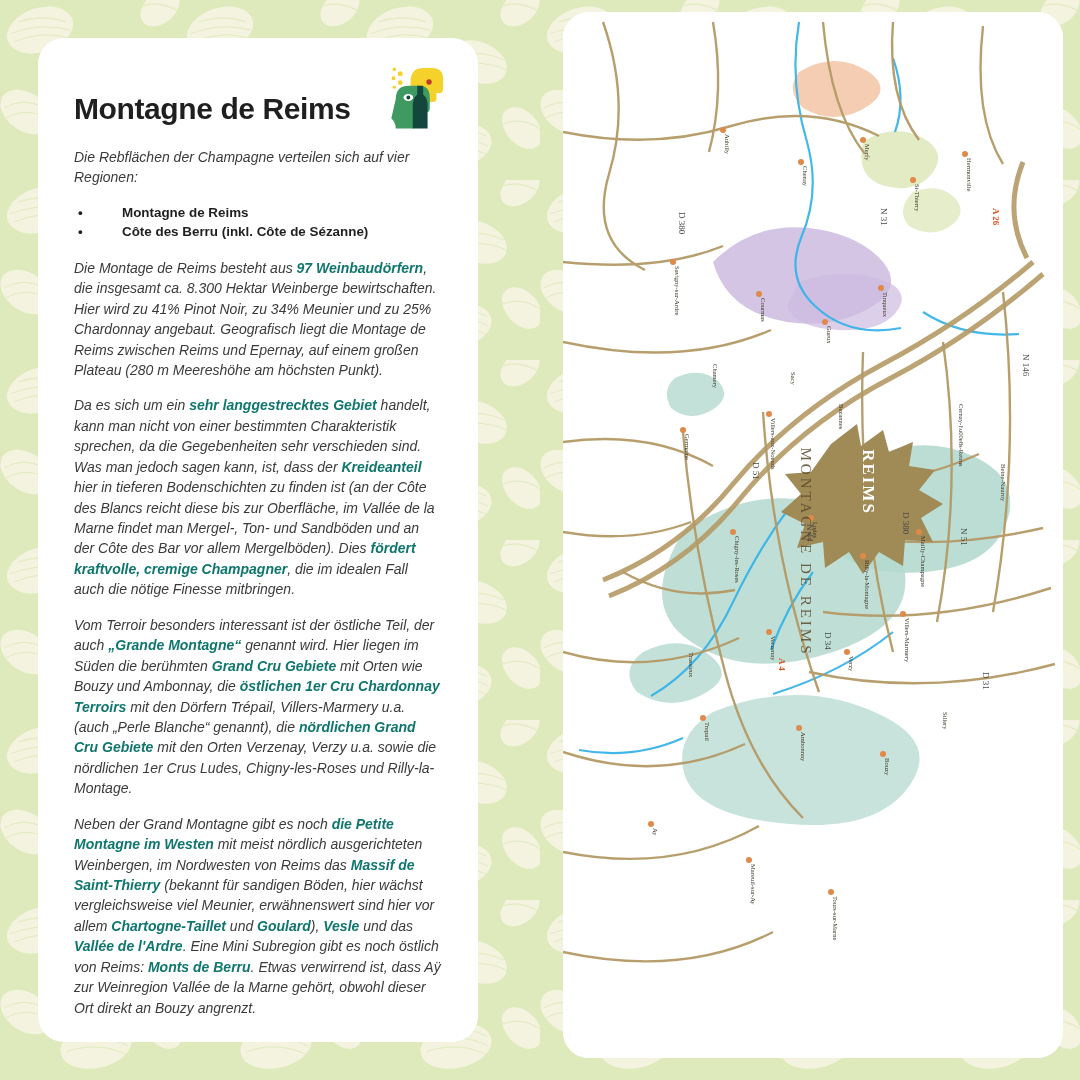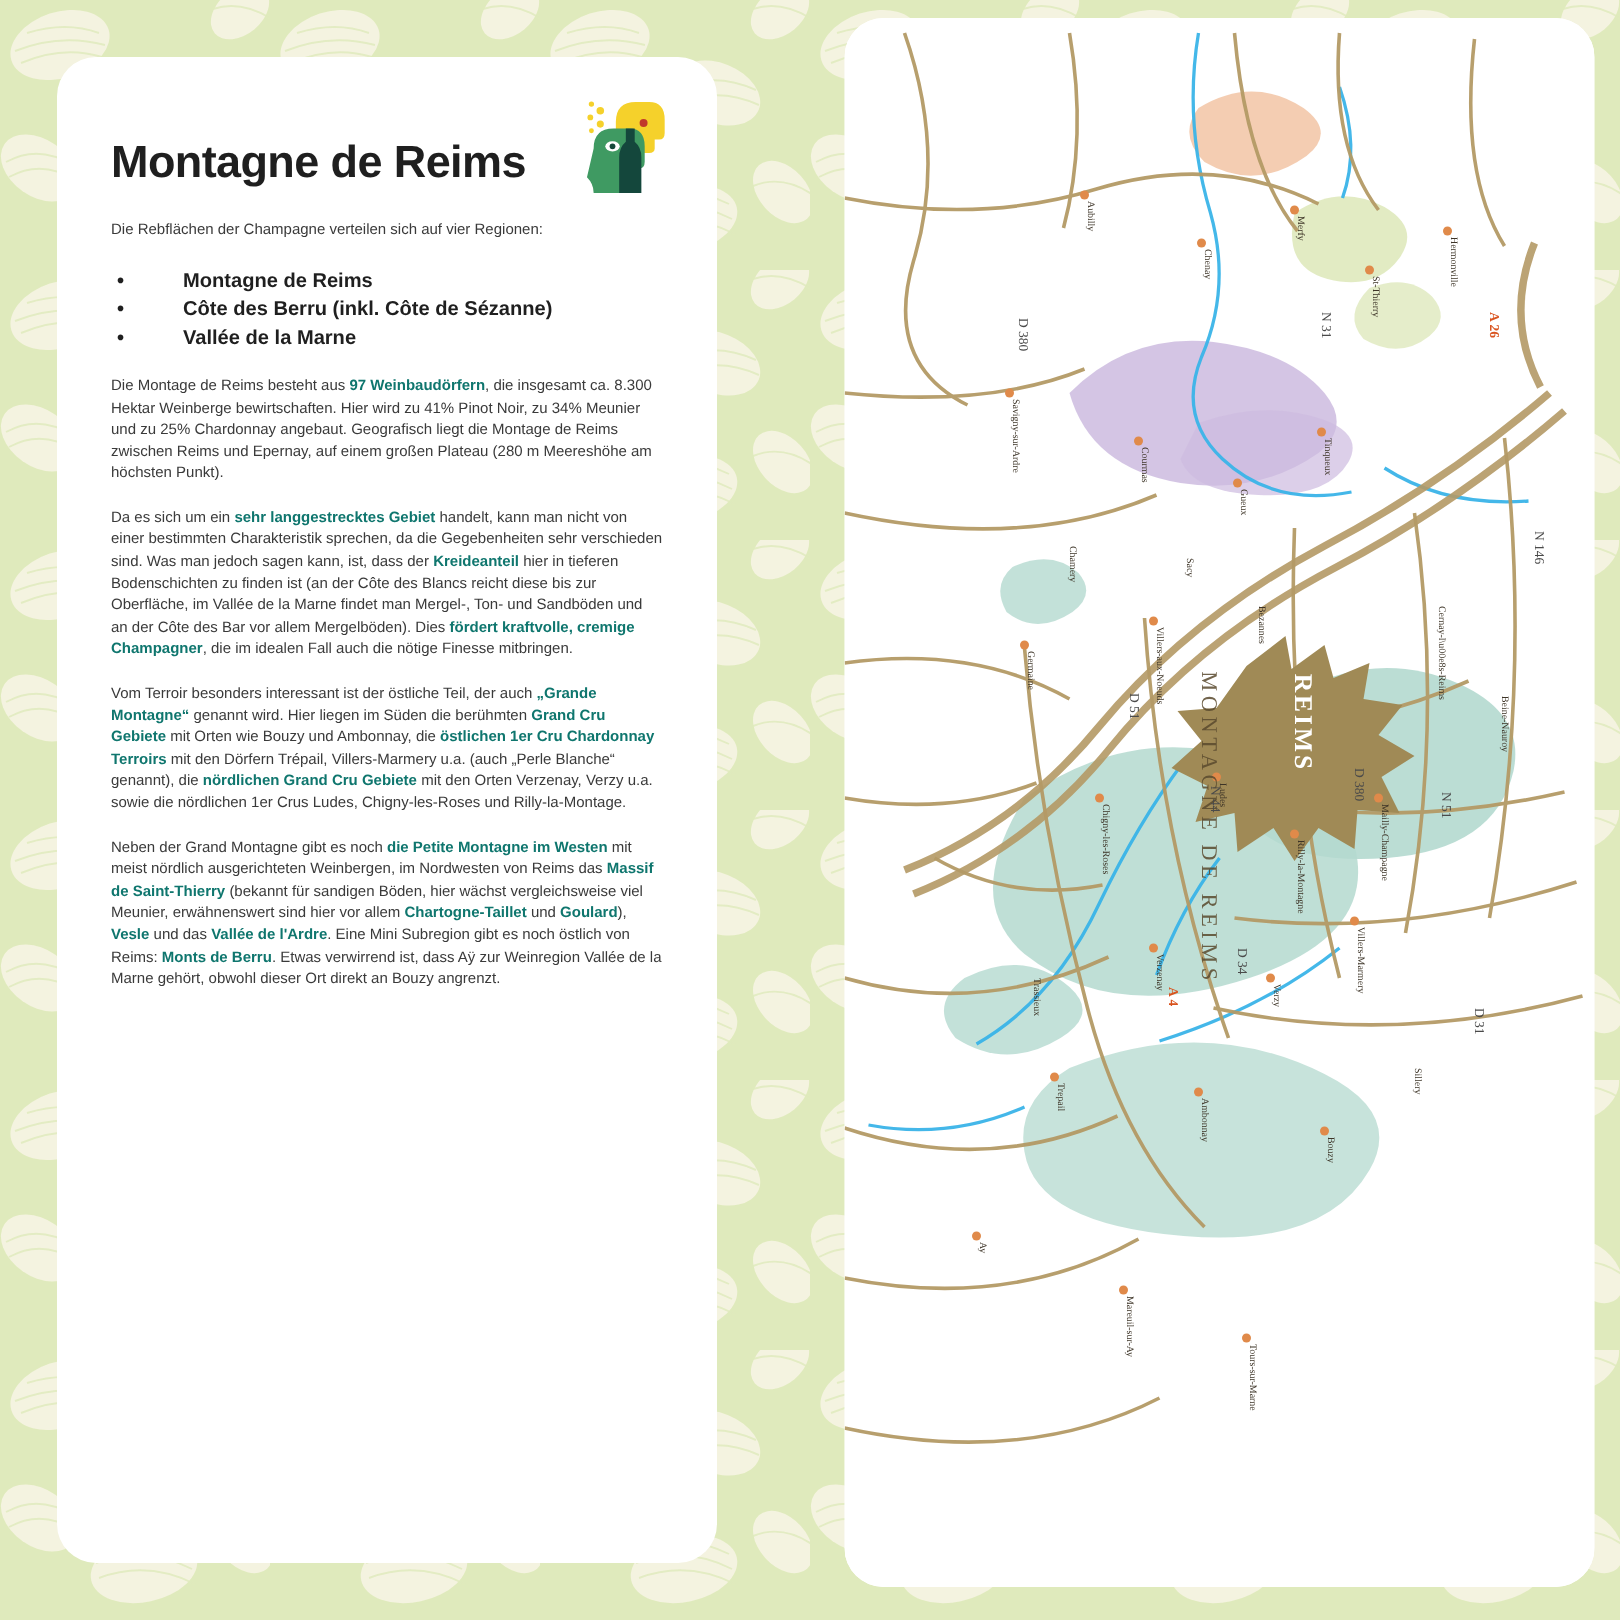--- a/index.html
+++ b/index.html
@@ -17,21 +17,21 @@
     background:#ffffff;border-radius:26px;z-index:2;
     box-sizing:border-box;padding:42px 36px 0 36px;
     overflow:hidden;
   }
   .logo{position:absolute;right:26px;top:24px;width:74px;height:74px;}
   h1.title{
     font-size:30px;font-weight:700;color:#1f1f1f;margin:12px 0 22px 0;
     letter-spacing:-0.4px;line-height:1.1;
   }
   p.body{
-    font-size:10px;line-height:1.46;color:#3a3a3a;margin:0 0 15px 0;
+    font-size:14px;line-height:1.46;color:#3a3a3a;margin:0 0 15px 0;font-style:italic;
   }
   p.body b{color:#0f766e;font-weight:700;}
   ul.regions{margin:0 0 16px 0;padding:0;list-style:none;}
   ul.regions li{
     font-size:13.4px;line-height:1.45;color:#1f1f1f;font-weight:700;
     padding-left:48px;position:relative;
   }
   ul.regions li:before{content:"\2022";position:absolute;left:4px;top:0;font-weight:700;}
   
   .right-card{
@@ -93,21 +93,20 @@
     <path d="M53 32 h8 v12 q6 5 6 14 v32 h-20 v-32 q0-9 6-14 z" fill="#14473c"></path>
   </svg>
 
   <h1 class="title">Montagne de Reims</h1>
 
   <p class="body">Die Rebflächen der Champagne verteilen sich auf vier Regionen:</p>
 
   <ul class="regions">
     <li>Montagne de Reims</li>
     <li>Côte des Berru (inkl. Côte de Sézanne)</li>
-    <li>Vallée de la Marne</li>
   </ul>
 
   <p class="body">Die Montage de Reims besteht aus <b>97 Weinbaudörfern</b>, die insgesamt ca. 8.300 Hektar Weinberge bewirtschaften. Hier wird zu 41% Pinot Noir, zu 34% Meunier und zu 25% Chardonnay angebaut. Geografisch liegt die Montage de Reims zwischen Reims und Epernay, auf einem großen Plateau (280 m Meereshöhe am höchsten Punkt).</p>
   <p class="body">Da es sich um ein <b>sehr langgestrecktes Gebiet</b> handelt, kann man nicht von einer bestimmten Charakteristik sprechen, da die Gegebenheiten sehr verschieden sind. Was man jedoch sagen kann, ist, dass der <b>Kreideanteil</b> hier in tieferen Bodenschichten zu finden ist (an der Côte des Blancs reicht diese bis zur Oberfläche, im Vallée de la Marne findet man Mergel-, Ton- und Sandböden und an der Côte des Bar vor allem Mergelböden). Dies <b>fördert kraftvolle, cremige Champagner</b>, die im idealen Fall auch die nötige Finesse mitbringen.</p>
   <p class="body">Vom Terroir besonders interessant ist der östliche Teil, der auch <b>„Grande Montagne“</b> genannt wird. Hier liegen im Süden die berühmten <b>Grand Cru Gebiete</b> mit Orten wie Bouzy und Ambonnay, die <b>östlichen 1er Cru Chardonnay Terroirs</b> mit den Dörfern Trépail, Villers-Marmery u.a. (auch „Perle Blanche“ genannt), die <b>nördlichen Grand Cru Gebiete</b> mit den Orten Verzenay, Verzy u.a. sowie die nördlichen 1er Crus Ludes, Chigny-les-Roses und Rilly-la-Montage.</p>
   <p class="body">Neben der Grand Montagne gibt es noch <b>die Petite Montagne im Westen</b> mit meist nördlich ausgerichteten Weinbergen, im Nordwesten von Reims das <b>Massif de Saint-Thierry</b> (bekannt für sandigen Böden, hier wächst vergleichsweise viel Meunier, erwähnenswert sind hier vor allem <b>Chartogne-Taillet</b> und <b>Goulard</b>), <b>Vesle</b> und das <b>Vallée de l'Ardre</b>. Eine Mini Subregion gibt es noch östlich von Reims: <b>Monts de Berru</b>. Etwas verwirrend ist, dass Aÿ zur Weinregion Vallée de la Marne gehört, obwohl dieser Ort direkt an Bouzy angrenzt.</p>
 </div>
 
 <div class="right-card">
 

